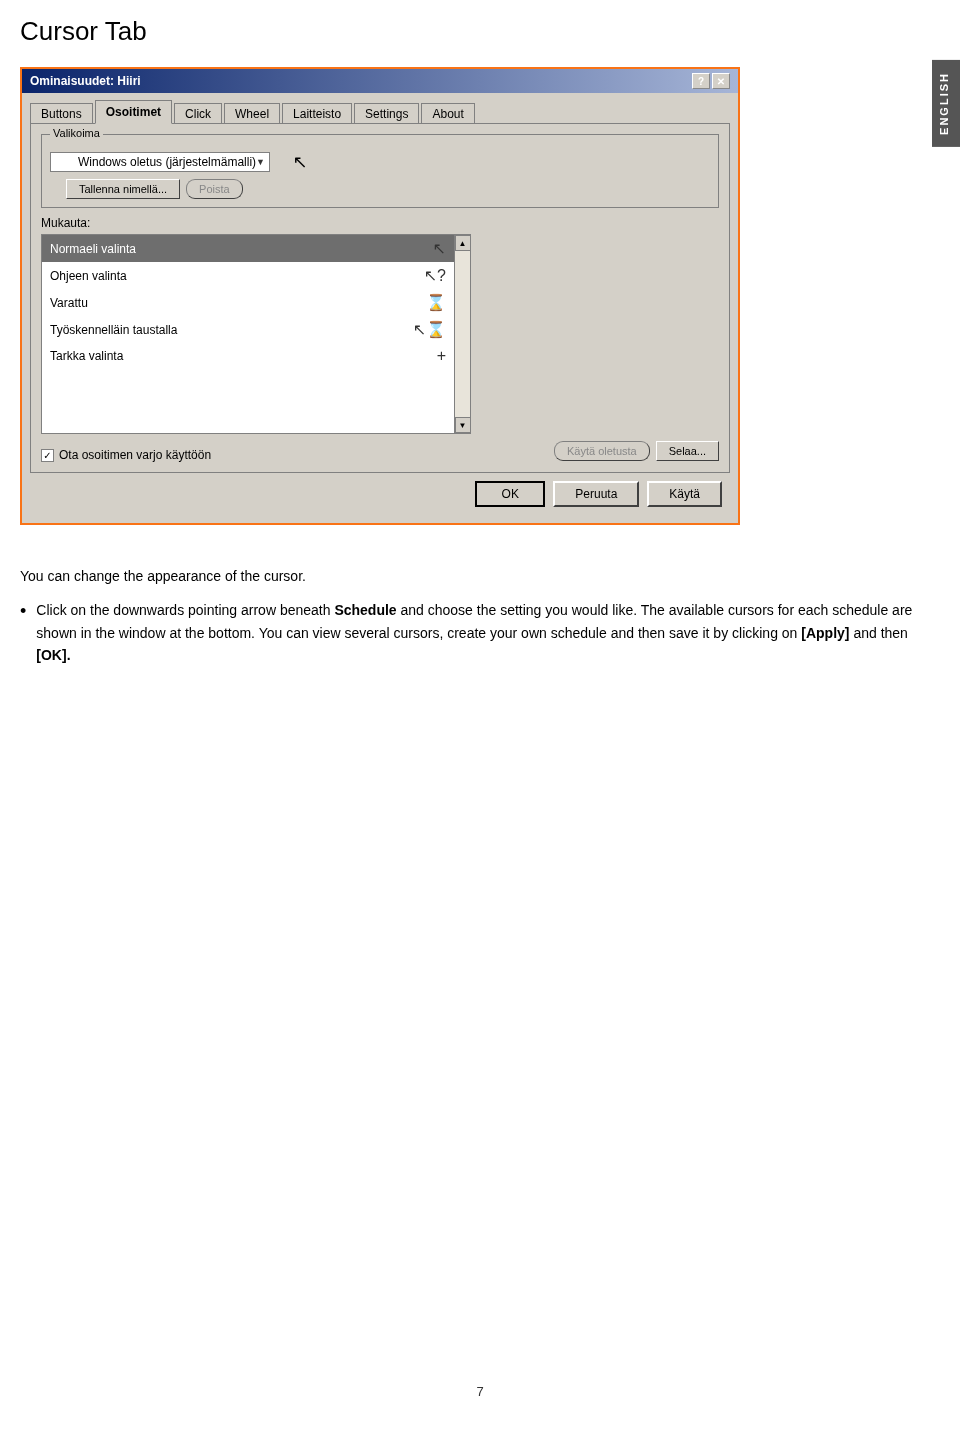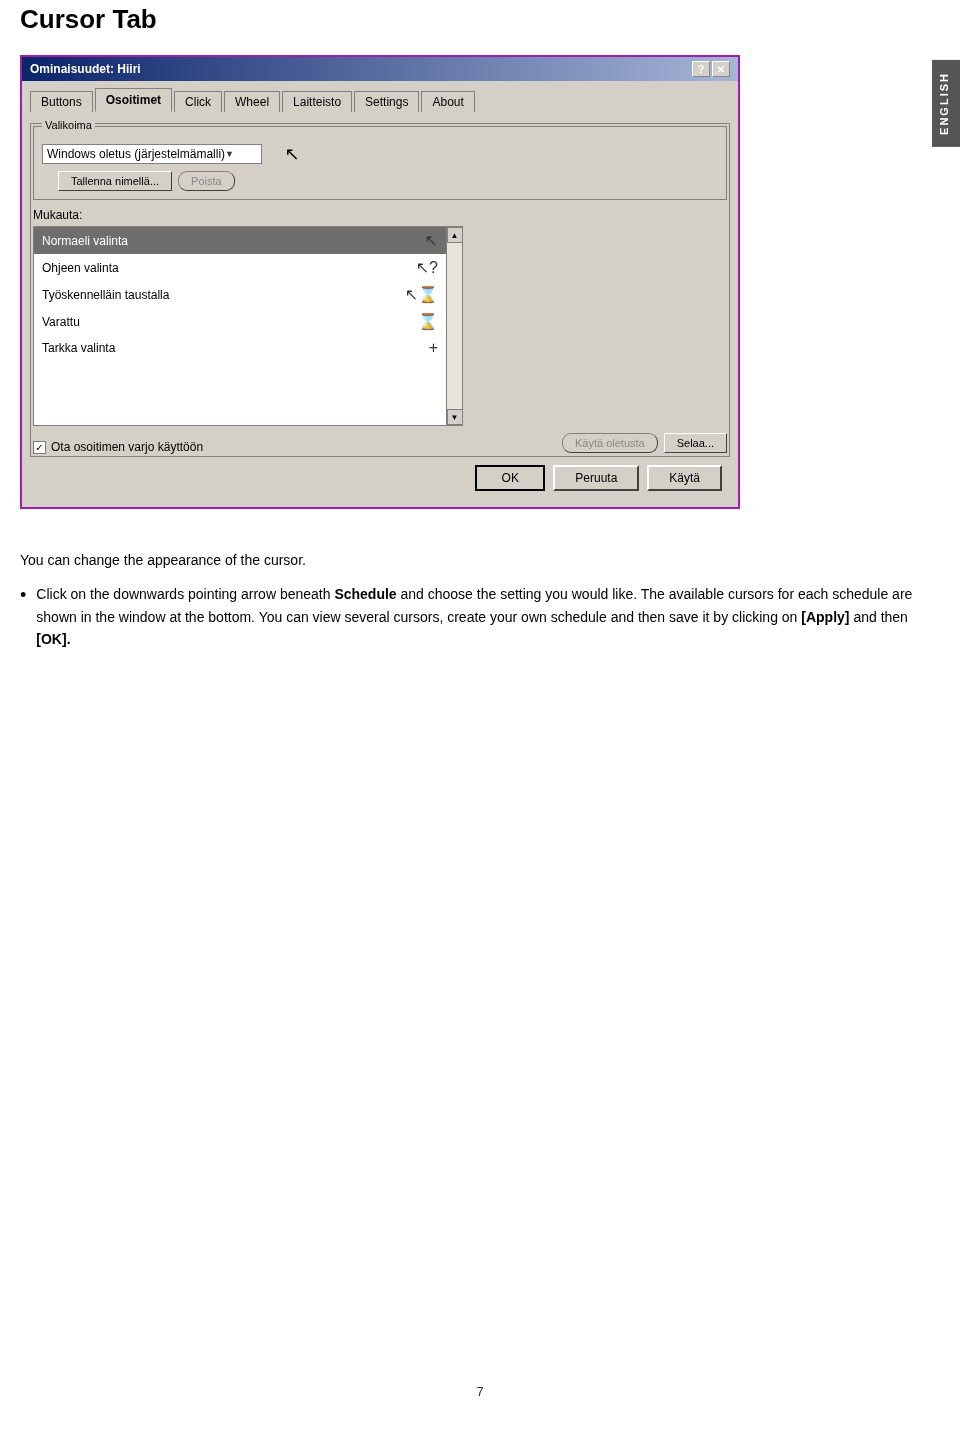--- a/index.html
+++ b/index.html
@@ -25,29 +25,29 @@
       text-orientation: mixed;
       transform: rotate(180deg);
       padding: 12px 6px;
       letter-spacing: 2px;
       text-transform: uppercase;
     }
 
     
     .page-title {
       font-size: 26px;
-      font-weight: bold;
+      font-weight: normal;
       color: #000;
-      padding: 4px 20px 10px 20px;
+      padding: 16px 20px 10px 20px;
     }
 
     
     .dialog-container {
       margin: 10px 20px 20px 20px;
-      border: 2px solid #a21caf;
+      border: 2px solid #f97316;
       background: #d4d0c8;
       width: 720px;
       padding: 0;
       position: relative;
     }
 
     .dialog-titlebar {
       background: linear-gradient(to right, #0a246a, #a6b5d7);
       color: #fff;
       font-size: 12px;
@@ -78,21 +78,21 @@
     }
 
     .dialog-content {
       padding: 6px 8px 8px 8px;
     }
 
     
     .tab-bar {
       display: flex;
       gap: 2px;
-      margin-bottom: 12px;
+      margin-bottom: 0;
       align-items: flex-end;
     }
 
     .tab-item {
       padding: 3px 10px;
       background: #d4d0c8;
       border: 1px solid #808080;
       border-bottom: none;
       font-size: 12px;
       cursor: pointer;
@@ -105,21 +105,21 @@
       border-bottom: 1px solid #d4d0c8;
       font-weight: bold;
       z-index: 2;
       padding: 4px 10px;
     }
 
     
     .tab-panel {
       background: #d4d0c8;
       border: 1px solid #808080;
-      padding: 2px;
+      padding: 10px;
       position: relative;
       z-index: 1;
     }
 
     
     .group-box {
       border: 1px solid #808080;
       padding: 4px 8px 8px 8px;
       margin-bottom: 8px;
       position: relative;
@@ -135,21 +135,21 @@
     }
 
     .dropdown-select {
       width: 220px;
       background: #fff;
       border: 1px solid #808080;
       padding: 2px 4px;
       font-size: 12px;
       display: flex;
       align-items: center;
-      justify-content: flex-start;
+      justify-content: flex-end;
     }
 
     .dropdown-arrow {
       font-size: 9px;
       color: #333;
     }
 
     .btn-group {
       display: flex;
       gap: 6px;
@@ -415,26 +415,26 @@
 
             <div class="list-item selected">
               <span>Normaeli valinta</span>
               <span class="list-cursor">↖</span>
             </div>
             <div class="list-item">
               <span>Ohjeen valinta</span>
               <span class="list-cursor">↖?</span>
             </div>
             <div class="list-item">
+              <span>Varattu</span>
+              <span class="list-cursor">⌛</span>
+            </div>
+            <div class="list-item">
               <span>Työskennelläin taustalla</span>
               <span class="list-cursor">↖⌛</span>
-            </div>
-            <div class="list-item">
-              <span>Varattu</span>
-              <span class="list-cursor">⌛</span>
             </div>
             <div class="list-item">
               <span>Tarkka valinta</span>
               <span class="list-cursor">+</span>
             </div>
 
           </div>
           <div class="list-scrollbar">
             <div class="scroll-btn">▲</div>
             <div class="scroll-track"></div>

